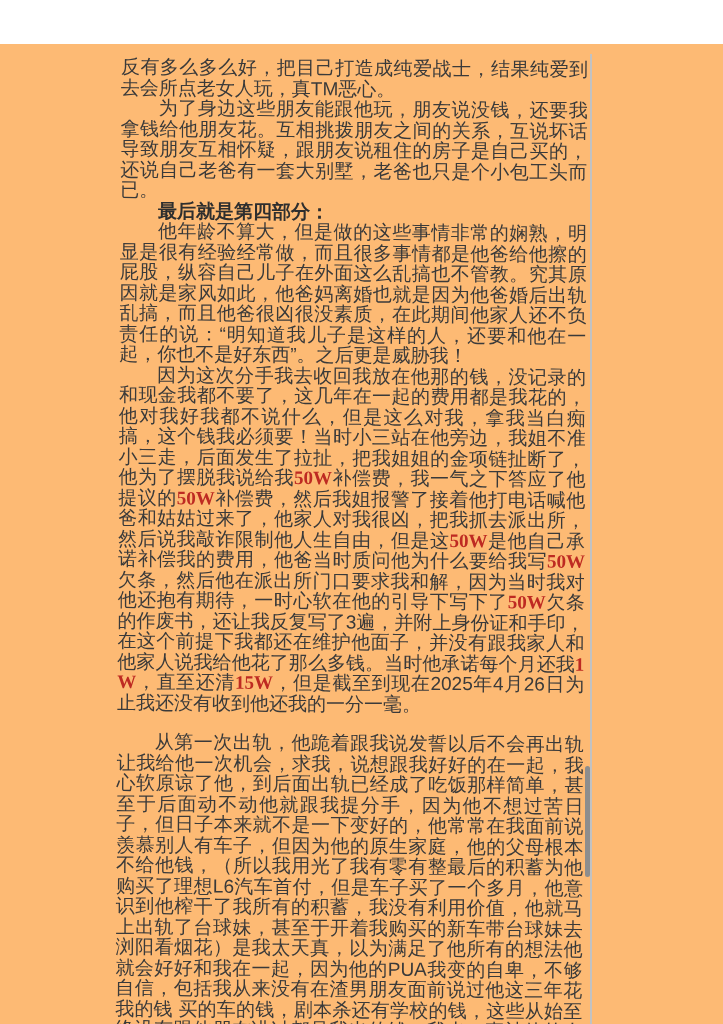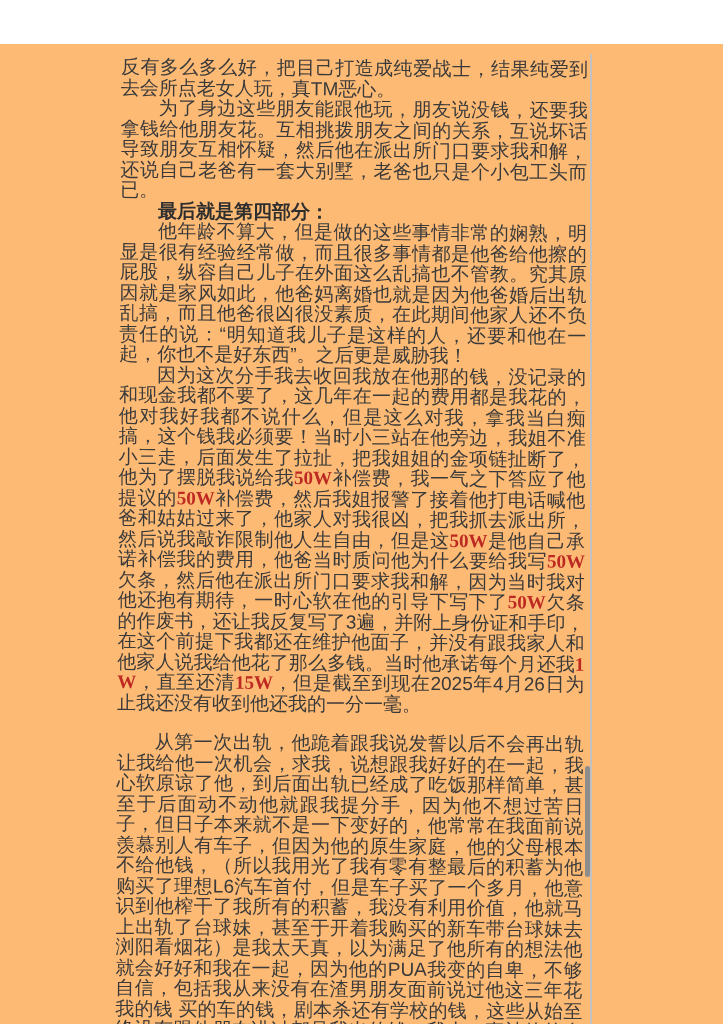--- a/index.html
+++ b/index.html
@@ -58,21 +58,21 @@
     background: #8d8d8d;
     border-radius: 3px;
   }
 </style>
 </head>
 <body>
 
 <div class="screen">
   <div class="doc" id="doc">
       <p><span>反有多么多么好，把目己打造成纯爱战士，结果纯爱到去会所点老女人玩，真TM恶心。</span></p>
-      <p class="indent"><span>为了身边这些朋友能跟他玩，朋友说没钱，还要我拿钱给他朋友花。互相挑拨朋友之间的关系，互说坏话导致朋友互相怀疑，然后他在派出所门口要求我和解，还说自己老爸有一套大别墅，老爸也只是个小包工头而已。</span></p>
+      <p class="indent"><span>为了身边这些朋友能跟他玩，朋友说没钱，还要我拿钱给他朋友花。互相挑拨朋友之间的关系，互说坏话导致朋友互相怀疑，跟朋友说租住的房子是自己买的，还说自己老爸有一套大别墅，老爸也只是个小包工头而已。</span></p>
       <p class="indent bold"><span>最后就是第四部分：</span></p>
       <p class="indent"><span>他年龄不算大，但是做的这些事情非常的娴熟，明显是很有经验经常做，而且很多事情都是他爸给他擦的屁股，纵容自己儿子在外面这么乱搞也不管教。究其原因就是家风如此，他爸妈离婚也就是因为他爸婚后出轨乱搞，而且他爸很凶很没素质，在此期间他家人还不负责任的说：“明知道我儿子是这样的人，还要和他在一起，你也不是好东西”。之后更是威胁我！</span></p>
       <p class="indent"><span>因为这次分手我去收回我放在他那的钱，没记录的和现金我都不要了，这几年在一起的费用都是我花的，他对我好我都不说什么，但是这么对我，拿我当白痴搞，这个钱我必须要！当时小三站在他旁边，我姐不准小三走，后面发生了拉扯，把我姐姐的金项链扯断了，他为了摆脱我说给我</span><span class="red">50W</span><span>补偿费，我一气之下答应了他提议的</span><span class="red">50W</span><span>补偿费，然后我姐报警了接着他打电话喊他爸和姑姑过来了，他家人对我很凶，把我抓去派出所，然后说我敲诈限制他人生自由，但是这</span><span class="red">50W</span><span>是他自己承诺补偿我的费用，他爸当时质问他为什么要给我写</span><span class="red">50W</span><span>欠条，然后他在派出所门口要求我和解，因为当时我对他还抱有期待，一时心软在他的引导下写下了</span><span class="red">50W</span><span>欠条的作废书，还让我反复写了3遍，并附上身份证和手印，在这个前提下我都还在维护他面子，并没有跟我家人和他家人说我给他花了那么多钱。当时他承诺每个月还我</span><span class="red">1W</span><span>，直至还清</span><span class="red">15W</span><span>，但是截至到现在2025年4月26日为止我还没有收到他还我的一分一毫。</span></p>
       <p class="indent gap"><span>从第一次出轨，他跪着跟我说发誓以后不会再出轨让我给他一次机会，求我，说想跟我好好的在一起，我心软原谅了他，到后面出轨已经成了吃饭那样简单，甚至于后面动不动他就跟我提分手，因为他不想过苦日子，但日子本来就不是一下变好的，他常常在我面前说羡慕别人有车子，但因为他的原生家庭，他的父母根本不给他钱，（所以我用光了我有零有整最后的积蓄为他购买了理想L6汽车首付，但是车子买了一个多月，他意识到他榨干了我所有的积蓄，我没有利用价值，他就马上出轨了台球妹，甚至于开着我购买的新车带台球妹去浏阳看烟花）是我太天真，以为满足了他所有的想法他就会好好和我在一起，因为他的PUA我变的自卑，不够自信，包括我从来没有在渣男朋友面前说过他这三年花我的钱 买的车的钱，剧本杀还有学校的钱，这些从始至终没有跟他朋友讲过都是我出的钱，我也一直被他的人设所欺瞒，让我觉得他对人真诚，觉得他</span><span class="strike">也不容易，他做什么我都是无条件支持他</span><span>。一</span></p>
     </div>
   <div class="scrollbar-track"></div>
   <div class="scrollbar-thumb"></div>
 </div>
 
 </body></html>

